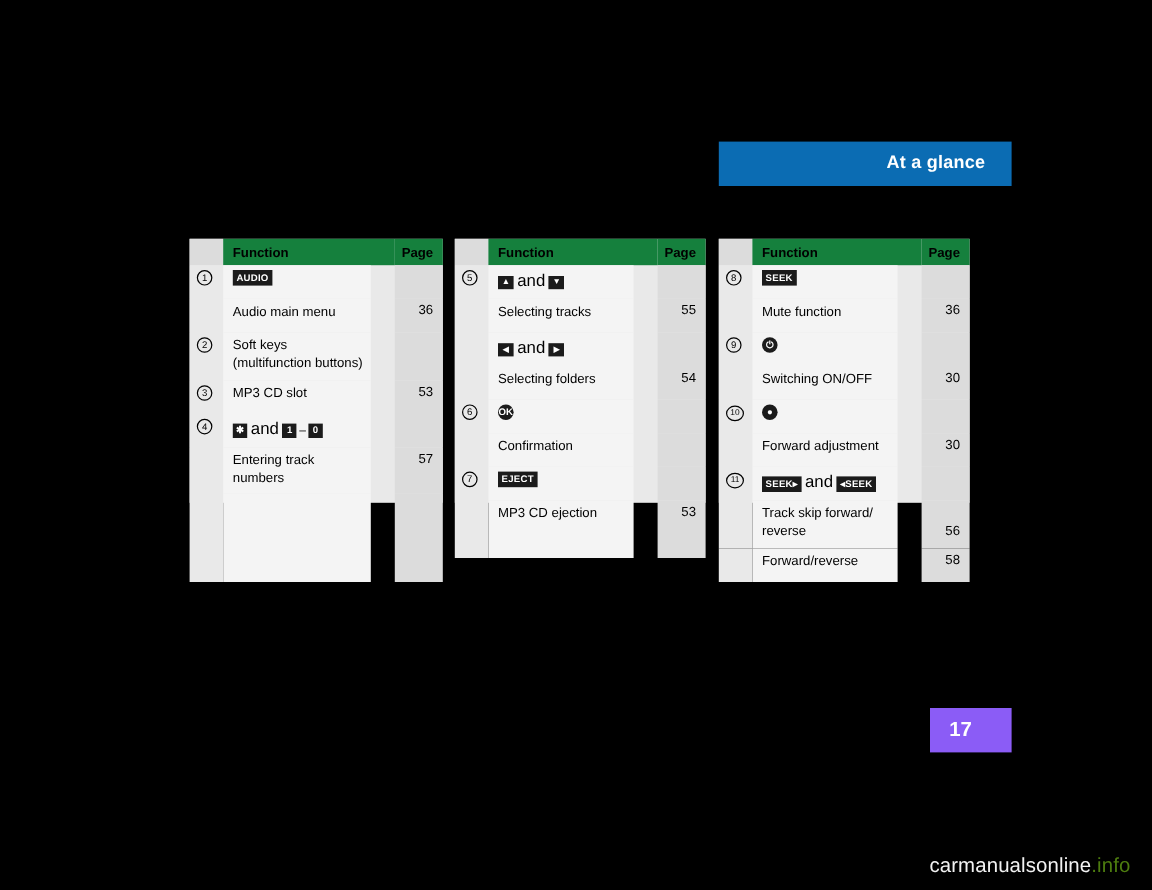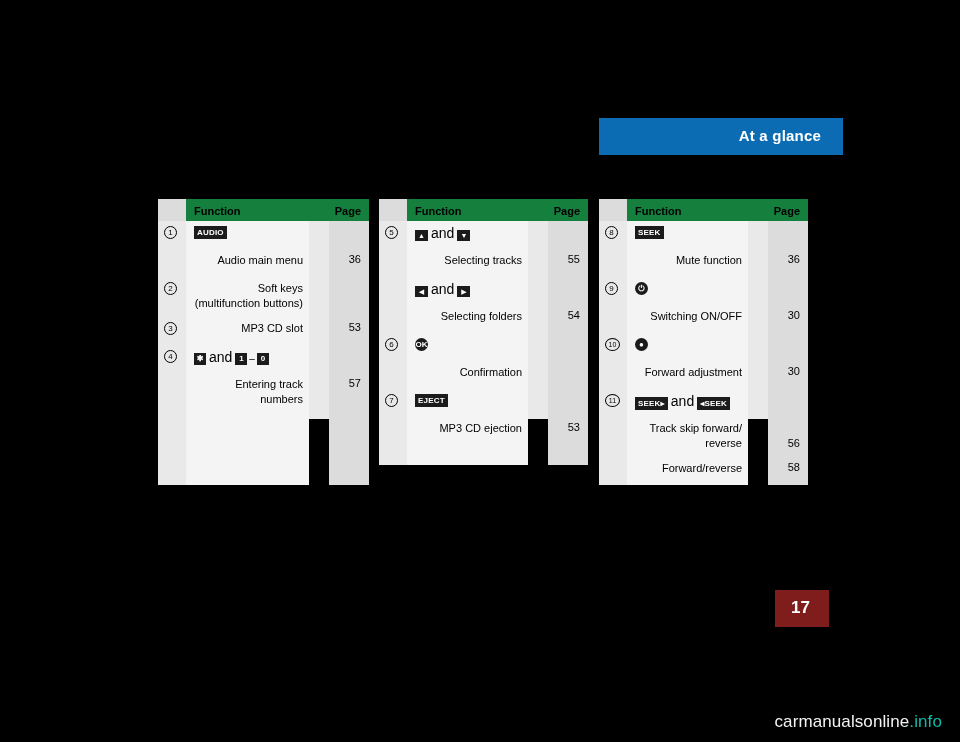--- a/index.html
+++ b/index.html
@@ -32,23 +32,23 @@
     font-size: 15px;
     font-weight: bold;
     letter-spacing: 0.2px;
   }
 
   
   .page-num {
     position: absolute;
     left: 775px;
     top: 590px;
-    width: 54px;
+    width: 68px;
     height: 37px;
-    background: #7f1d1d;
+    background: #8b5cf6;
   }
   .page-num .page-num-text {
     position: absolute;
     left: 16px;
     top: 8px;
     color: #ffffff;
     font-size: 17px;
     font-weight: bold;
   }
 
@@ -93,21 +93,21 @@
   .shade-num   { background: #e9e9e9; }
 
   .head-row .col-fn,
   .head-row .col-pg {
     font-weight: bold;
     background: #15803d;
     padding-top: 6px;
   }
   .head-row .col-num { background: #dcdcdc; }
 
-  .cell-line { line-height: 15px; text-align: right; }
+  .cell-line { line-height: 15px; }
   .row-tall  { min-height: 28px; }
 
   .circled {
     display: inline-block;
     width: 11px;
     height: 11px;
     line-height: 11px;
     border: 1px solid #000;
     border-radius: 50%;
     font-size: 8px;
@@ -170,21 +170,21 @@
 
   
   .watermark {
     position: absolute;
     right: 18px;
     bottom: 10px;
     color: #f2f2f2;
     font-size: 17px;
     letter-spacing: 0.1px;
   }
-  .watermark .wm-dim { color: #14b8a6; }
+  .watermark .wm-dim { color: #4d7c0f; }
 </style>
 </head>
 <body>
 
 <div class="header-bar">
   <span class="header-title">At a glance</span>
 </div>
 
 <div class="page-num">
   <span class="page-num-text">17</span>

